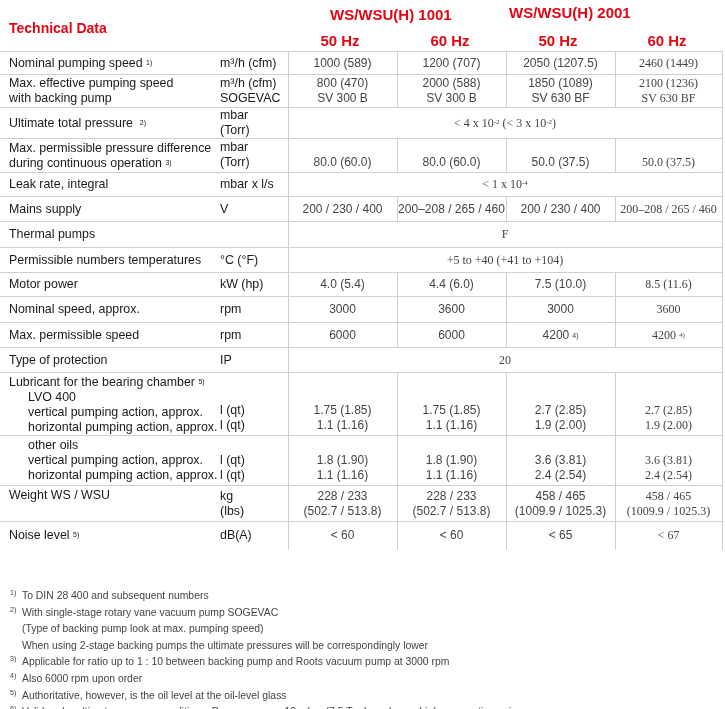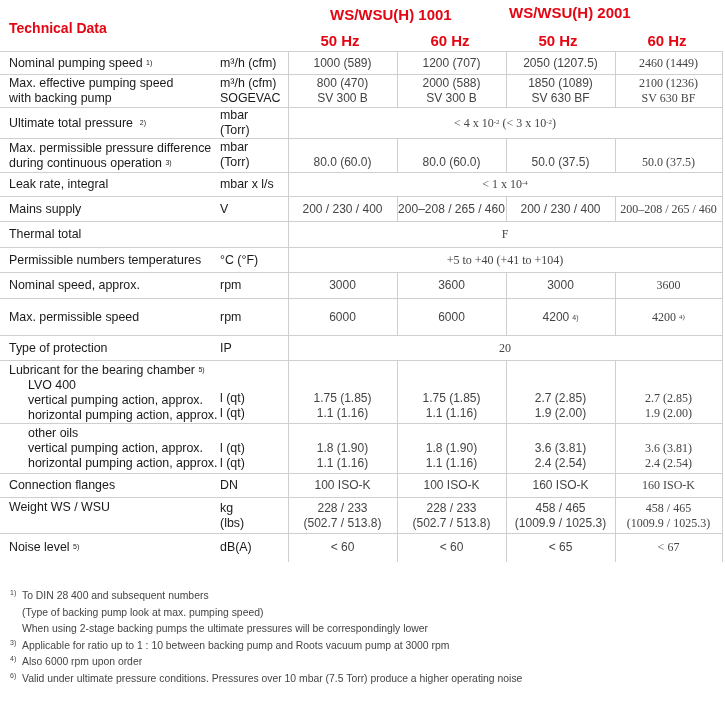--- a/index.html
+++ b/index.html
@@ -103,38 +103,46 @@
   </tr>
   <tr style="height:25px">
     <td class="lab">Mains supply</td>
     <td class="unit">V</td>
     <td class="val">200 / 230 / 400</td>
     <td class="val">200–208 / 265 / 460</td>
     <td class="val">200 / 230 / 400</td>
     <td class="val">200–208 / 265 / 460</td>
   </tr>
   <tr style="height:26px">
-    <td class="lab">Thermal total</td>
+    <td class="lab">Thermal pumps</td>
     <td class="unit"></td>
     <td class="val" colspan="4">F</td>
   </tr>
   <tr style="height:25px">
     <td class="lab">Permissible numbers temperatures</td>
     <td class="unit">°C (°F)</td>
     <td class="val" colspan="4">+5 to +40 (+41 to +104)</td>
+  </tr>
+  <tr style="height:24px">
+    <td class="lab">Motor power</td>
+    <td class="unit">kW (hp)</td>
+    <td class="val">4.0 (5.4)</td>
+    <td class="val">4.4 (6.0)</td>
+    <td class="val">7.5 (10.0)</td>
+    <td class="val">8.5 (11.6)</td>
   </tr>
   <tr style="height:26px">
     <td class="lab">Nominal speed, approx.</td>
     <td class="unit">rpm</td>
     <td class="val">3000</td>
     <td class="val">3600</td>
     <td class="val">3000</td>
     <td class="val">3600</td>
   </tr>
-  <tr style="height:37px">
+  <tr style="height:25px">
     <td class="lab">Max. permissible speed</td>
     <td class="unit">rpm</td>
     <td class="val">6000</td>
     <td class="val">6000</td>
     <td class="val"><span>4200</span><span class="valsup">4)</span></td>
     <td class="val"><span>4200</span><span class="valsup">4)</span></td>
   </tr>
   <tr style="height:25px">
     <td class="lab">Type of protection</td>
     <td class="unit">IP</td>
@@ -188,28 +196,20 @@
         </td>
     <td class="val" style="vertical-align:bottom;padding-bottom:2px">
           <div>3.6 (3.81)</div>
           <div>2.4 (2.54)</div>
         </td>
     <td class="val" style="vertical-align:bottom;padding-bottom:2px">
           <div>3.6 (3.81)</div>
           <div>2.4 (2.54)</div>
         </td>
   </tr>
-  <tr style="height:24px">
-    <td class="lab">Connection flanges</td>
-    <td class="unit">DN</td>
-    <td class="val">100 ISO-K</td>
-    <td class="val">100 ISO-K</td>
-    <td class="val">160 ISO-K</td>
-    <td class="val">160 ISO-K</td>
-  </tr>
   <tr style="height:36px">
     <td class="lab" style="vertical-align:top;padding-top:2px">Weight WS / WSU</td>
     <td class="unit">
           <div>kg</div>
           <div>(lbs)</div>
         </td>
     <td class="val">
           <div>228 / 233</div>
           <div>(502.7 / 513.8)</div>
         </td>
@@ -232,18 +232,20 @@
     <td class="val">&lt; 60</td>
     <td class="val">&lt; 60</td>
     <td class="val">&lt; 65</td>
     <td class="val">&lt; 67</td>
   </tr>
 </tbody>
   </table>
 
 <div id="notes">
   <div class="note"><span class="mark">1)</span><span>To DIN 28 400 and subsequent numbers</span></div>
+  <div class="note"><span class="mark">2)</span><span>With single-stage rotary vane vacuum pump SOGEVAC</span></div>
   <div class="note"><span class="mark"></span><span>(Type of backing pump look at max. pumping speed)</span></div>
   <div class="note"><span class="mark"></span><span>When using 2-stage backing pumps the ultimate pressures will be correspondingly lower</span></div>
   <div class="note"><span class="mark">3)</span><span>Applicable for ratio up to 1 : 10 between backing pump and Roots vacuum pump at 3000 rpm</span></div>
   <div class="note"><span class="mark">4)</span><span>Also 6000 rpm upon order</span></div>
+  <div class="note"><span class="mark">5)</span><span>Authoritative, however, is the oil level at the oil-level glass</span></div>
   <div class="note"><span class="mark">6)</span><span>Valid under ultimate pressure conditions. Pressures over 10 mbar (7.5 Torr) produce a higher operating noise</span></div>
 </div>
 
 </body></html>

